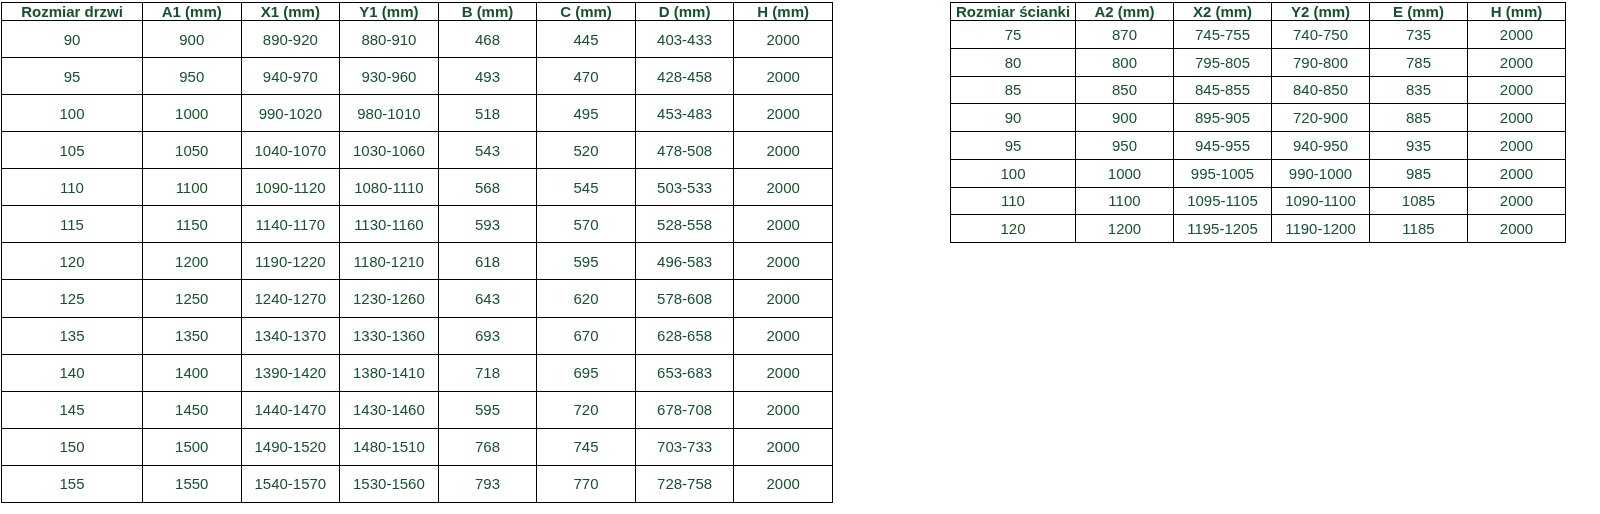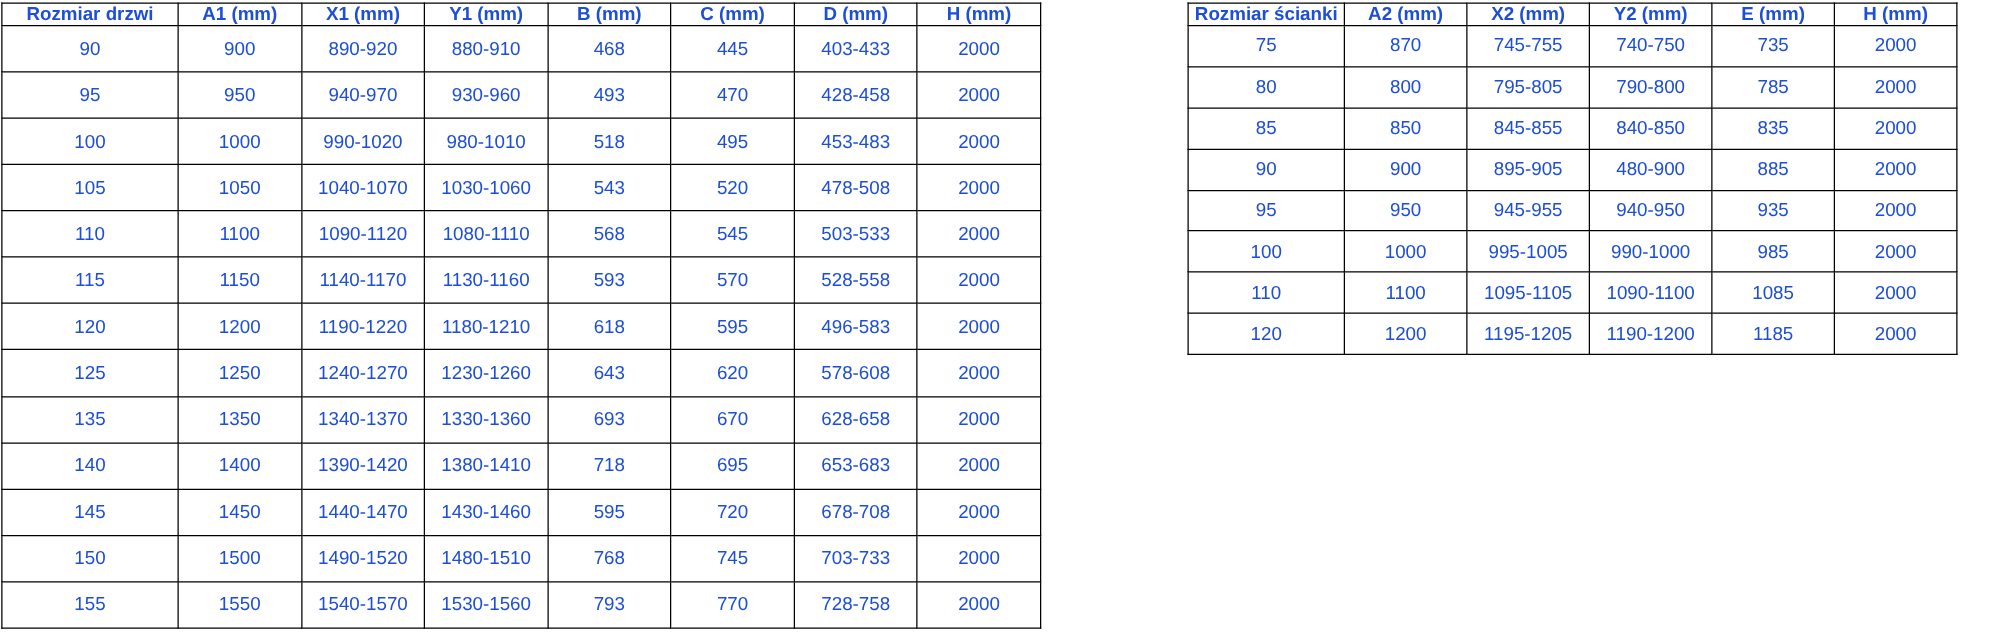--- a/index.html
+++ b/index.html
@@ -14,21 +14,21 @@
     height: 514px;
     background: #ffffff;
     overflow: hidden;
   }
   table.spec-table {
     position: absolute;
     border-collapse: collapse;
     table-layout: fixed;
     background: #ffffff;
     font-size: 15px;
-    color: #1d4ed8;
+    color: #14532d;
   }
   table.spec-table th,
   table.spec-table td {
     border: 1px solid #000000;
     text-align: center;
     vertical-align: middle;
     padding: 0 4px;
     white-space: nowrap;
     font-weight: normal;
   }
@@ -41,21 +41,21 @@
     top: 2px;
     width: 832px;
     height: 501px;
   }
   #door-table th:first-child { width: 132px; }
   
   #wall-table {
     left: 950px;
     top: 2px;
     width: 616px;
-    height: 282px;
+    height: 241px;
   }
   #wall-table th:first-child { width: 116px; }
 </style>
 </head>
 <body>
 
 <div class="canvas">
 
   <table id="door-table" class="spec-table">
     <thead>
@@ -237,21 +237,21 @@
           <td>850</td>
           <td>845-855</td>
           <td>840-850</td>
           <td>835</td>
           <td>2000</td>
         </tr>
         <tr>
           <td>90</td>
           <td>900</td>
           <td>895-905</td>
-          <td>480-900</td>
+          <td>720-900</td>
           <td>885</td>
           <td>2000</td>
         </tr>
         <tr>
           <td>95</td>
           <td>950</td>
           <td>945-955</td>
           <td>940-950</td>
           <td>935</td>
           <td>2000</td>

